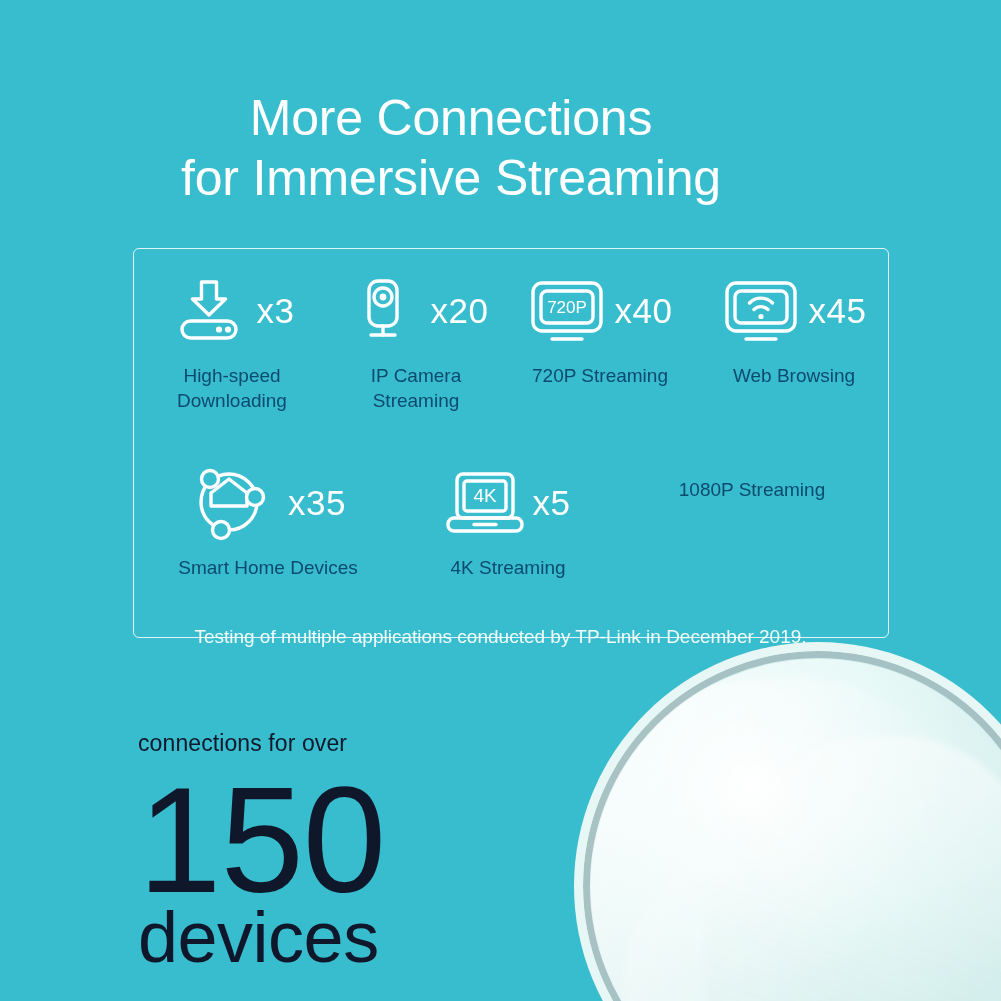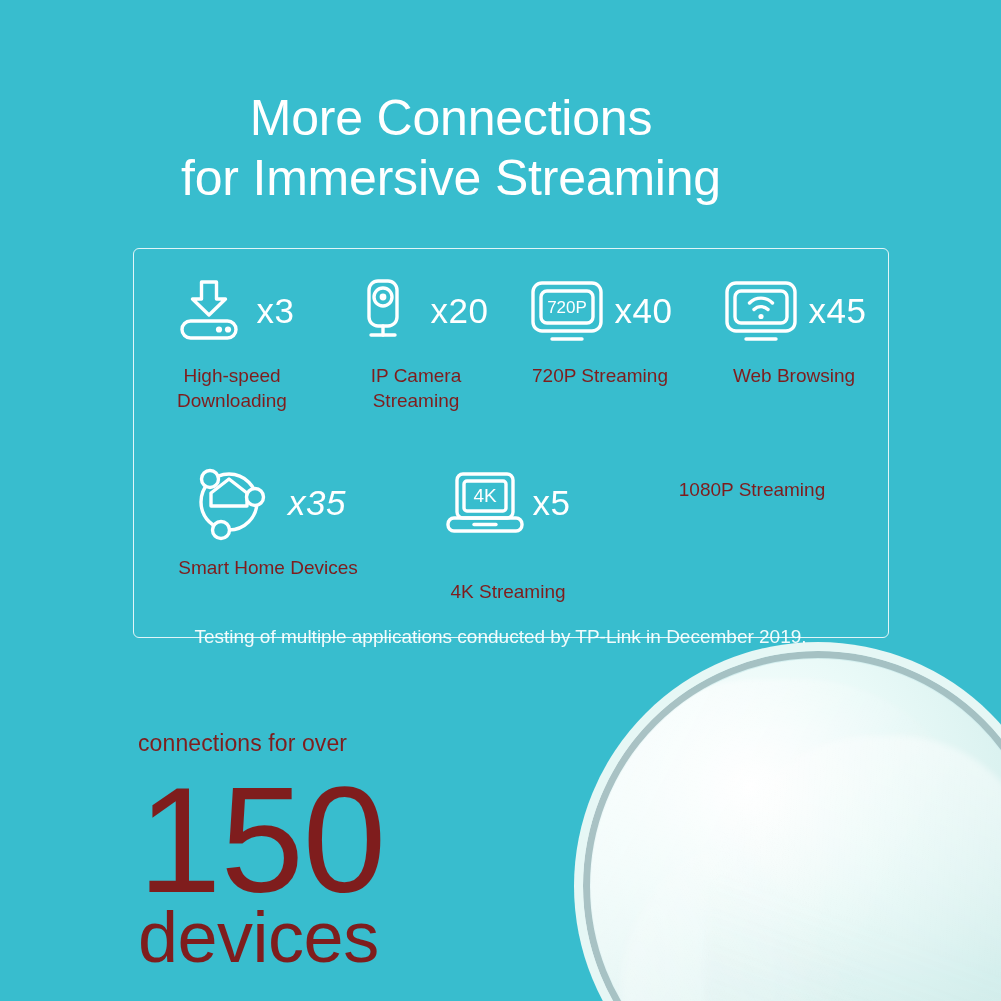--- a/index.html
+++ b/index.html
@@ -130,58 +130,58 @@
   .multiplier {
     color: #ffffff;
     font-size: 35px;
     font-weight: 300;
     line-height: 1;
     letter-spacing: .5px;
     white-space: nowrap;
   }
   .stat-label {
     margin-top: 14px;
-    color: #7f1d1d;
+    color: #0c4a6e;
     font-size: 19px;
     font-weight: 400;
     line-height: 1.32;
     text-align: center;
     white-space: pre-line;
   }
 
   
   #row-1 .c1 { width: 196px; }
   #row-1 .c2 { width: 172px; }
   #row-1 .c3 { width: 196px; }
   #row-1 .c4 { width: 192px; }
   
   #row-2 .c1 { width: 268px; }
-  #row-2 .c2 { width: 212px; gap: 24px; }
+  #row-2 .c2 { width: 212px; }
   #row-2 .c3 { width: 276px; }
 
-  .stat-top.wide { gap: 20px; font-style: italic; }
+  .stat-top.wide { gap: 20px; }
 
   
   #footnote {
     position: absolute;
     top: 626px;
     left: 0;
     width: 1001px;
     text-align: center;
     color: rgba(255,255,255,.93);
     font-size: 19px;
     font-weight: 400;
   }
 
   
   #devices-block {
     position: absolute;
     left: 138px;
     top: 732px;
-    color: #7f1d1d;
+    color: #0f172a;
   }
   #devices-kicker {
     font-size: 23px;
     font-weight: 400;
     line-height: 1;
     letter-spacing: .1px;
   }
   #devices-number {
     font-size: 150px;
     font-weight: 300;

